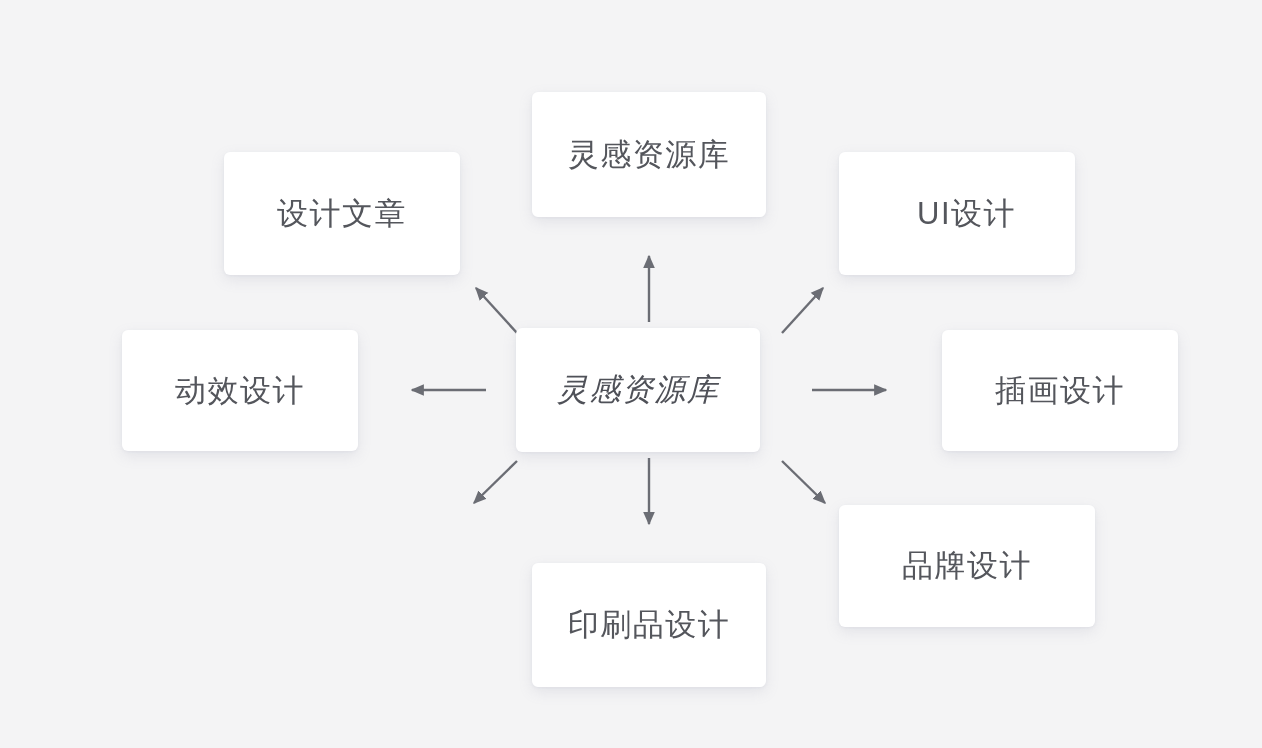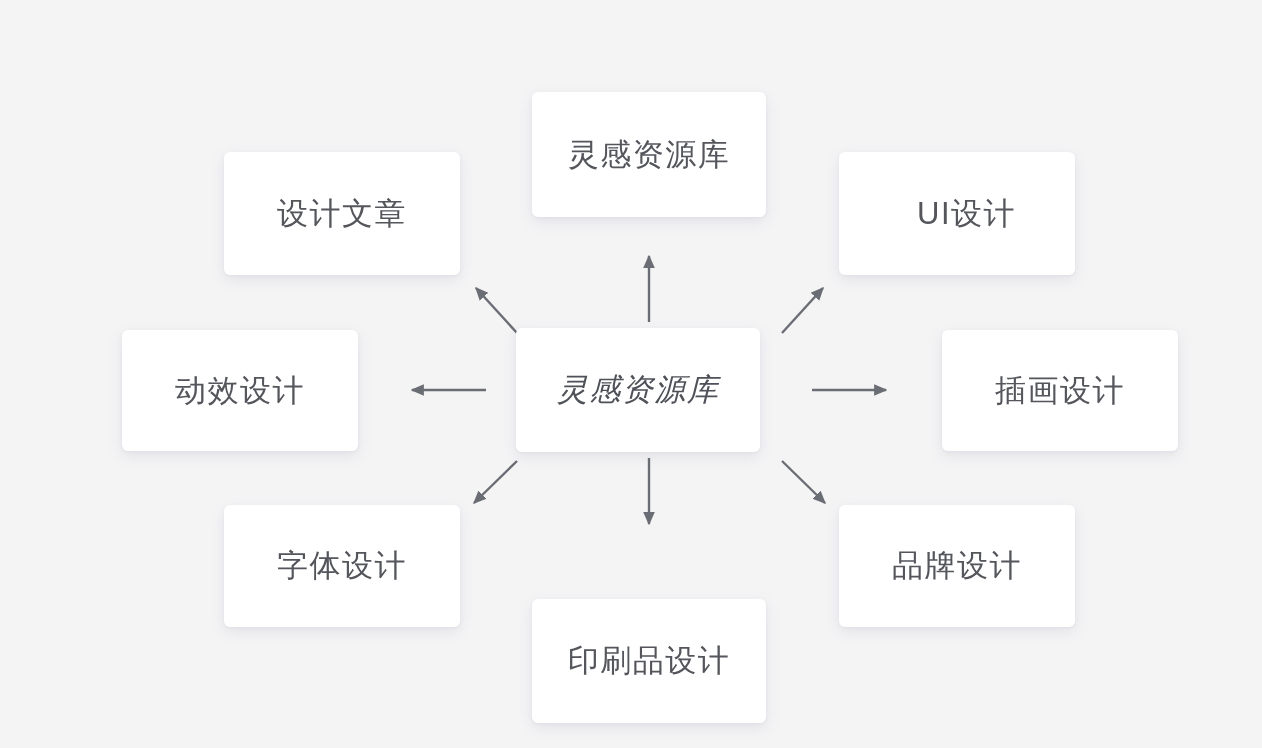--- a/index.html
+++ b/index.html
@@ -56,22 +56,22 @@
   }
 
   
   .n-top          { left: 532px; top: 92px;  width: 234px; height: 125px; }
   .n-top-left     { left: 224px; top: 152px; width: 236px; height: 123px; text-align: right; }
   .n-top-right    { left: 839px; top: 152px; width: 236px; height: 123px; padding-left: 19px; }
   .n-left         { left: 122px; top: 330px; width: 236px; height: 121px; }
   .n-center       { left: 516px; top: 328px; width: 244px; height: 124px; font-style: italic; }
   .n-right        { left: 942px; top: 330px; width: 236px; height: 121px; }
   .n-bottom-left  { left: 224px; top: 505px; width: 236px; height: 122px; }
-  .n-bottom       { left: 532px; top: 563px; width: 234px; height: 124px; margin-top: 36px; }
-  .n-bottom-right { left: 839px; top: 505px; width: 236px; height: 122px; }
+  .n-bottom       { left: 532px; top: 563px; width: 234px; height: 124px; }
+  .n-bottom-right { left: 839px; top: 505px; width: 256px; height: 122px; }
 </style>
 </head>
 <body>
 
 <div id="diagram-canvas">
 
   <svg id="arrow-layer" viewBox="0 0 1262 748" width="1262" height="748" xmlns="http://www.w3.org/2000/svg">
     <defs>
       <marker id="head" viewBox="0 0 10 10" refX="9" refY="5" markerWidth="5.5" markerHeight="5.5" orient="auto-start-reverse">
         <path d="M 0 0.6 L 10 5 L 0 9.4 z" fill="#6b6d74"></path>
@@ -107,23 +107,20 @@
   </div>
 
   <div class="node-card n-right">
     <span class="node-label">插画设计</span>
   </div>
 
   <div class="node-card n-left">
     <span class="node-label">动效设计</span>
   </div>
 
-  <div class="node-card n-bottom-left">
-    <span class="node-label">字体设计</span>
-  </div>
 
   <div class="node-card n-bottom">
     <span class="node-label">印刷品设计</span>
   </div>
 
   <div class="node-card n-bottom-right">
     <span class="node-label">品牌设计</span>
   </div>
 
 </div>

